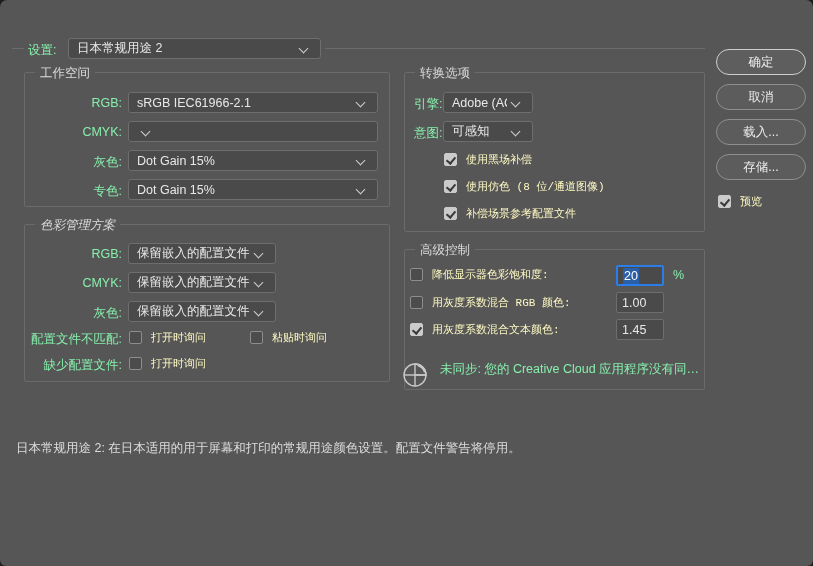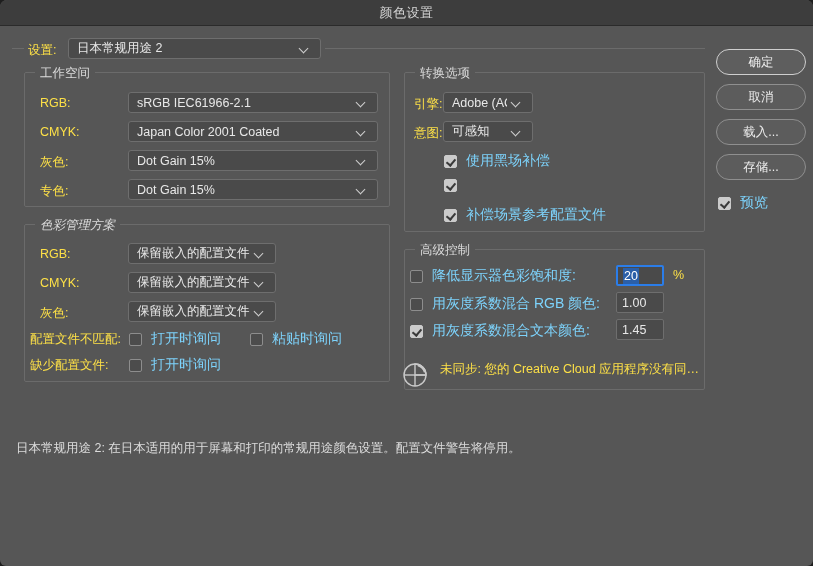--- a/index.html
+++ b/index.html
@@ -20,22 +20,22 @@
   #titlebar {
     position: absolute; left: 0; top: 0; width: 813px; height: 26px;
     background: #3d3d3d;
     border-bottom: 1px solid #2b2b2b;
     display: flex; align-items: center; justify-content: center;
   }
   #titlebar .title {
     font-size: 13px; color: #d4d4d4; letter-spacing: .5px;
   }
   
-  .lbl { font-size: 12.5px; color: #fde047; white-space: nowrap; }
-  .lbl-r { }
+  .lbl { font-size: 12.5px; color: #86efac; white-space: nowrap; }
+  .lbl-r { text-align: right; }
   
   .group { position: absolute; border: 1px solid #6b6b6b; border-radius: 2px; }
   .group > .legend {
     position: absolute; top: -8px; left: 10px;
     background: #565656; padding: 0 5px;
     font-size: 12.5px; color: #dcdcdc; white-space: nowrap;
   }
   
   .dd {
     position: absolute; height: 21px;
@@ -64,21 +64,21 @@
     border-radius: 2px; position: relative; cursor: default;
   }
   .cb.off { background: #4c4c4c; border: 1px solid #8d8d8d; }
   .cb.on  { background: #cbcbcb; border: 1px solid #cbcbcb; }
   .cb.on::after {
     content: ""; position: absolute; left: 3px; top: 1px;
     width: 4px; height: 7px;
     border-right: 2px solid #3a3a3a; border-bottom: 2px solid #3a3a3a;
     transform: rotate(40deg);
   }
-  .cb-row .cb-lbl { margin-left: 9px; font-size: 14px; color: #7dd3fc; white-space: nowrap; }
+  .cb-row .cb-lbl { margin-left: 9px; font-size: 11px; color: #fef9c3; white-space: nowrap; font-family: Liberation Mono, monospace; }
   
   .numfield {
     position: absolute; height: 21px; width: 50px;
     background: #4a4a4a; border: 1px solid #6e6e6e; border-radius: 2px;
     display: flex; align-items: center; padding-left: 5px;
     font-size: 12.5px; color: #e8e8e8; cursor: text;
   }
   .numfield.focused {
     border: 2px solid #2b7de9; background: #4a4a4a; 
   }
@@ -102,44 +102,40 @@
     font-size: 12.5px; color: #dcdcdc; line-height: 17px;
   }
   
   .hline { position: absolute; height: 1px; background: #6b6b6b; }
 </style>
 </head>
 <body>
 
 <div id="window">
 
-  <div id="titlebar">
-    <span class="title">颜色设置</span>
-  </div>
 
   <div class="lbl" style="position:absolute; left:28px; top:42px;">设置:</div>
   <div class="dd" style="left:68px; top:38px; width:253px;">
     <span class="dd-text">日本常规用途 2</span>
     <span class="chev"></span>
   </div>
   <div class="hline" style="left:12px; top:48px; width:12px;"></div>
   <div class="hline" style="left:325px; top:48px; width:380px;"></div>
 
   <div class="group" style="left:24px; top:72px; width:366px; height:135px;">
     <span class="legend">工作空间</span>
   </div>
   <div class="lbl lbl-r" style="position:absolute; left:40px; top:96px; width:82px;">RGB:</div>
   <div class="dd" style="left:128px; top:92px; width:250px;gap:9px;">
     <span class="dd-text">sRGB IEC61966-2.1</span>
     <span class="chev"></span>
   </div>
 
   <div class="lbl lbl-r" style="position:absolute; left:40px; top:125px; width:82px;">CMYK:</div>
   <div class="dd" style="left:128px; top:121px; width:250px;">
-    <span class="dd-text">Japan Color 2001 Coated</span>
     <span class="chev"></span>
   </div>
 
   <div class="lbl lbl-r" style="position:absolute; left:40px; top:154px; width:82px;">灰色:</div>
   <div class="dd" style="left:128px; top:150px; width:250px;">
     <span class="dd-text">Dot Gain 15%</span>
     <span class="chev"></span>
   </div>
 
   <div class="lbl lbl-r" style="position:absolute; left:40px; top:183px; width:82px;">专色:</div>
@@ -199,20 +195,21 @@
     <span class="dd-text">可感知</span>
     <span class="chev"></span>
   </div>
 
   <div class="cb-row" style="left:444px; top:152px;">
     <span class="cb on"></span>
     <span class="cb-lbl">使用黑场补偿</span>
   </div>
   <div class="cb-row" style="left:444px; top:179px;">
     <span class="cb on"></span>
+    <span class="cb-lbl">使用仿色 (8 位/通道图像)</span>
   </div>
   <div class="cb-row" style="left:444px; top:206px;">
     <span class="cb on"></span>
     <span class="cb-lbl">补偿场景参考配置文件</span>
   </div>
 
   <div class="group" style="left:404px; top:249px; width:301px; height:141px;">
     <span class="legend">高级控制</span>
   </div>
 

